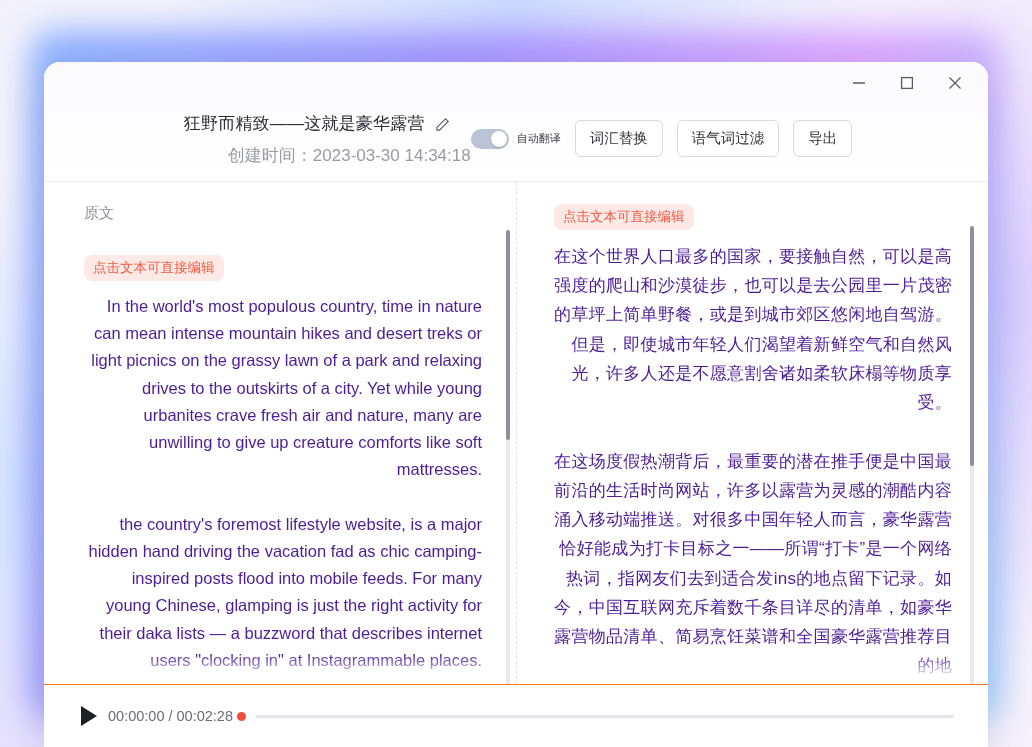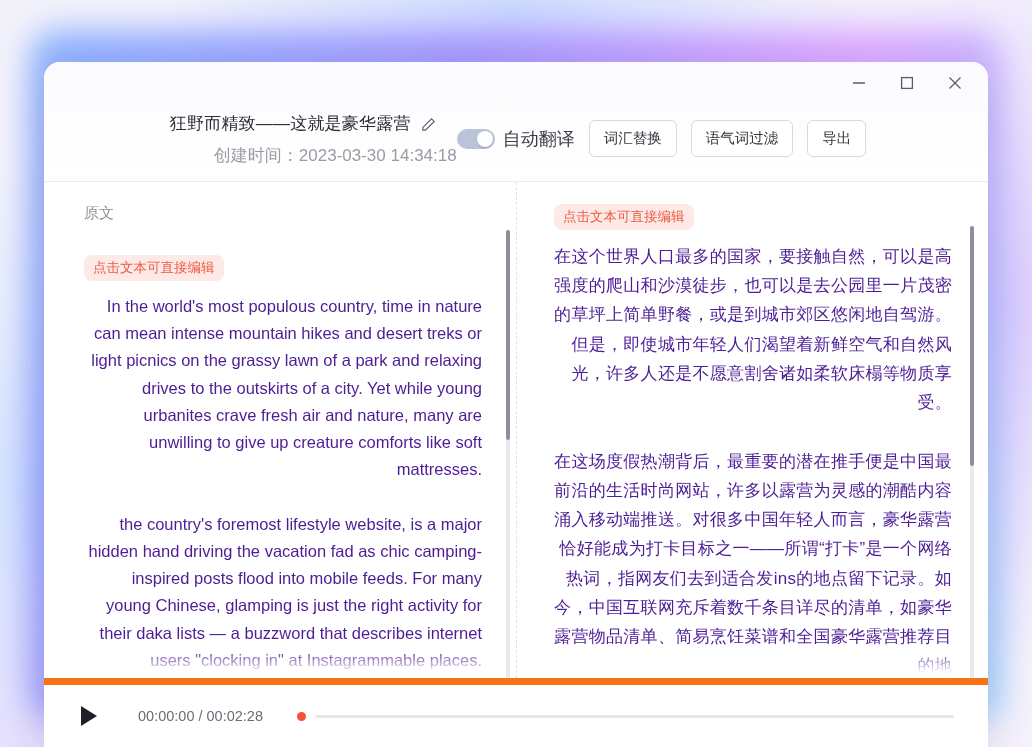--- a/index.html
+++ b/index.html
@@ -125,21 +125,21 @@
   }
   .toggle .knob {
     position: absolute;
     top: 2px; left: 20px;
     width: 16px; height: 16px;
     border-radius: 50%;
     background: #ffffff;
     box-shadow: 0 1px 2px rgba(0,0,0,0.2);
   }
   .toggle-label {
-    font-size: 18px;
+    font-size: 11px;
     color: #3c3c46;
   }
   .pill {
     border: 1px solid #d8d8e2;
     border-radius: 6px;
     background: #fff;
     color: #33333c;
     font-size: 14.5px;
     padding: 8px 14px;
     cursor: pointer;
@@ -228,25 +228,25 @@
     position: absolute;
     left: 0; right: 0; bottom: 0;
     height: 30px;
     background: linear-gradient(180deg, rgba(255,255,255,0) 0%, #ffffff 85%);
     pointer-events: none;
   }
 
   
   .player {
     height: 62px;
-    border-top: 7px solid #f97316;
+    border-top: 1px solid #f97316;
     display: flex;
     align-items: center;
     padding: 0 34px 0 30px;
-    gap: 34px;
+    gap: 4px;
     background: #fff;
   }
   .play-btn {
     width: 30px; height: 30px;
     display: flex; align-items: center; justify-content: center;
     color: #1f1f27;
     cursor: pointer;
   }
   .time {
     font-size: 14.5px;

